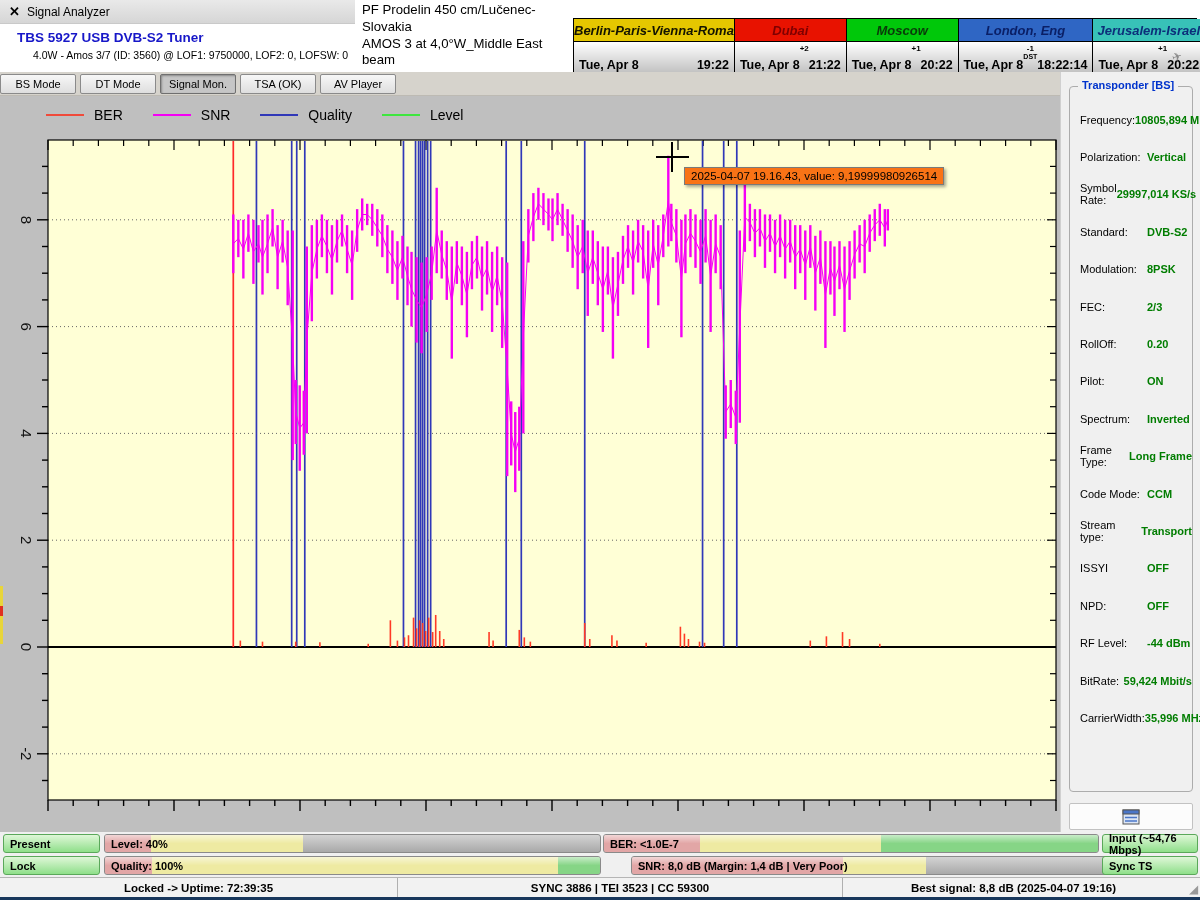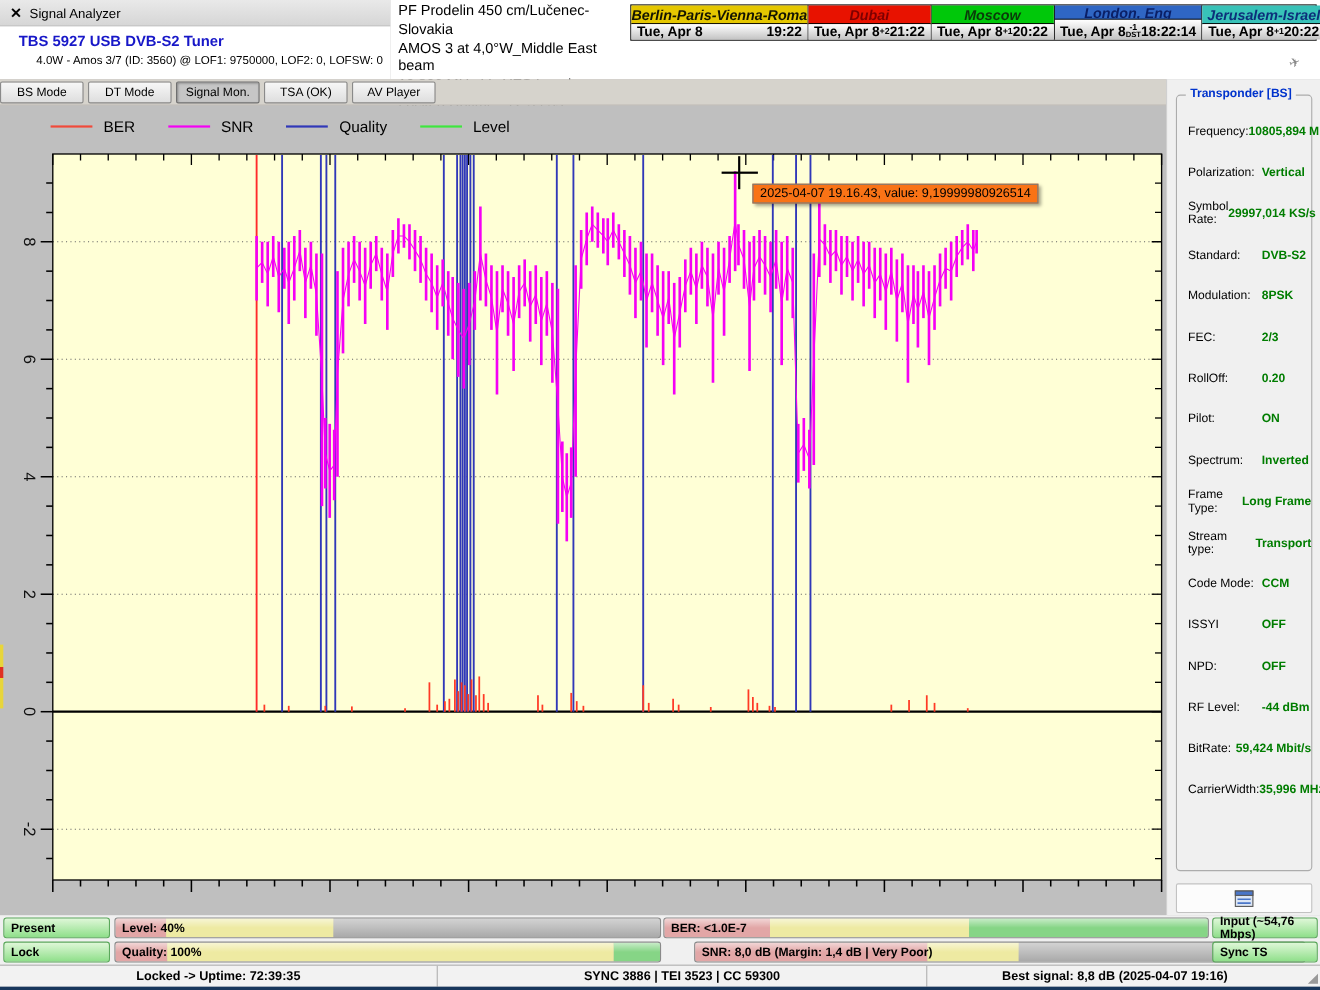--- a/index.html
+++ b/index.html
@@ -8,21 +8,21 @@
   .abs { position:absolute; }
 
   
   #titlebar { left:0; top:0; width:355px; height:24px; background:linear-gradient(#e9e9e9,#d6d6d6); display:flex; align-items:center; gap:7px; padding-left:9px; font-size:12px; border-bottom:1px solid #c9c9c9; }
   #app-icon { font-size:13px; font-weight:bold; line-height:1; }
   #tuner-block { left:0; top:24px; width:355px; height:48px; background:#fff; }
   .tuner-title { color:#1717c8; font-weight:bold; font-size:13.5px; padding:6px 0 0 17px; }
   .tuner-sub { font-size:10.5px; padding:4px 0 0 33px; }
   #info-block { left:355px; top:0; width:215px; height:72px; background:#fff; font-size:13.2px; line-height:16.8px; padding:2px 0 0 7px; }
   #top-right { left:570px; top:0; width:630px; height:72px; background:#fff; }
-  #clocks { position:absolute; left:3px; top:4px; width:624px; height:33px; display:flex; border:1px solid #000; }
+  #clocks { position:absolute; left:3px; top:18px; width:624px; height:55px; display:flex; border:1px solid #000; }
   .clock { flex:1; border-right:1px solid #000; display:flex; flex-direction:column; }
   .clock:last-child { border-right:none; }
   .clock-name { height:23px; display:flex; align-items:center; justify-content:center; font-weight:bold; font-style:italic; font-size:13px; border-bottom:1px solid #000; white-space:nowrap; overflow:hidden; }
   .clock-row { flex:1; background:linear-gradient(#ffffff,#cfcfcf 80%,#c3c3c3); display:flex; align-items:flex-end; font-weight:bold; font-size:12.5px; padding:0 5px; }
   .clock-date { white-space:nowrap; }
   .clock-off { flex:1; text-align:center; font-size:8px; font-weight:bold; line-height:1; display:flex; flex-direction:column; align-items:center; justify-content:flex-start; padding-top:3px; height:100%; }
   .clock-time { white-space:nowrap; margin-left:auto; }
   #signature { left:1172px; top:50px; color:#8a8a8a; font-size:12px; transform:rotate(-18deg); }
 
   
@@ -551,26 +551,26 @@
         </div>
         <div class="tp-row">
           <span class="tp-label">Spectrum:</span>
           <span class="tp-value">Inverted</span>
         </div>
         <div class="tp-row">
           <span class="tp-label">Frame Type:</span>
           <span class="tp-value">Long Frame</span>
         </div>
         <div class="tp-row">
+          <span class="tp-label">Code Mode:</span>
+          <span class="tp-value">CCM</span>
+        </div>
+        <div class="tp-row">
           <span class="tp-label">Stream type:</span>
           <span class="tp-value">Transport</span>
-        </div>
-        <div class="tp-row">
-          <span class="tp-label">Code Mode:</span>
-          <span class="tp-value">CCM</span>
         </div>
         <div class="tp-row">
           <span class="tp-label">ISSYI</span>
           <span class="tp-value">OFF</span>
         </div>
         <div class="tp-row">
           <span class="tp-label">NPD:</span>
           <span class="tp-value">OFF</span>
         </div>
         <div class="tp-row">

